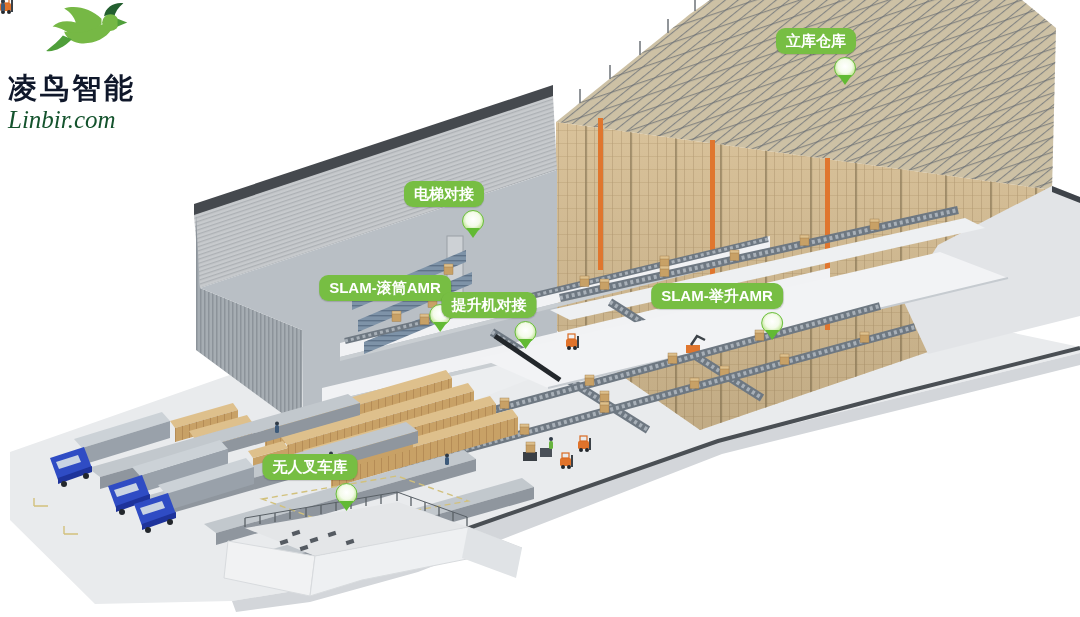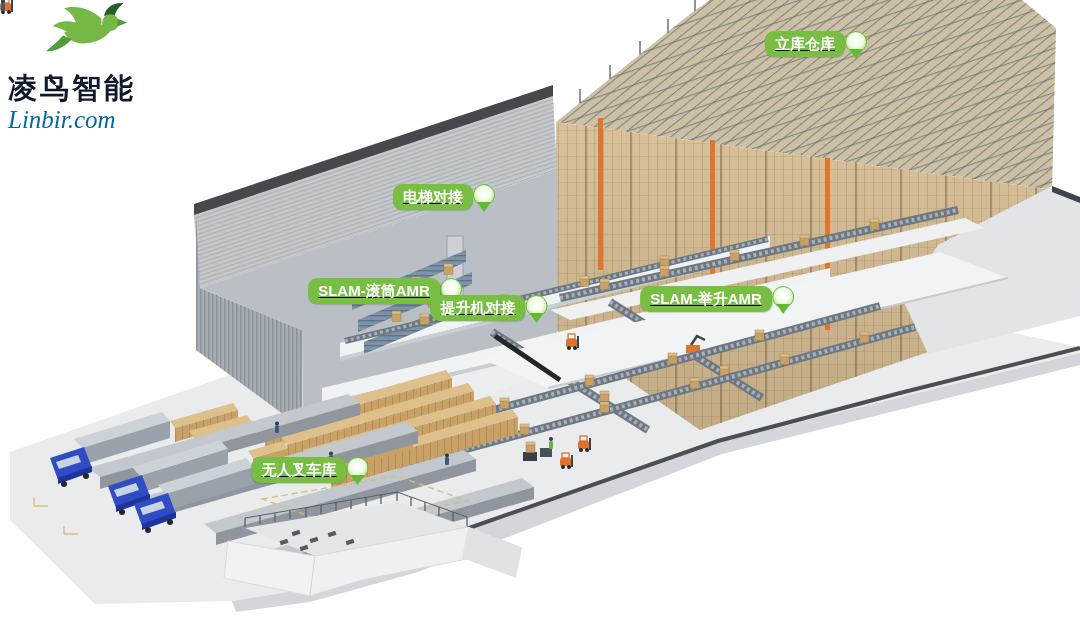--- a/index.html
+++ b/index.html
@@ -4,24 +4,24 @@
 <style>
   html,body{margin:0;padding:0;background:#fff;}
   .stage{position:relative;width:1080px;height:617px;background:#ffffff;overflow:hidden;
          font-family:"Liberation Sans","DejaVu Sans",sans-serif;}
   .scene{position:absolute;left:0;top:0;width:1080px;height:617px;}
   
   .logo{position:absolute;left:8px;top:2px;width:180px;}
   .logo .bird{display:block;width:150px;height:74px;margin-left:14px;}
   .brand-name{font-weight:bold;font-size:29px;letter-spacing:3px;color:#0f172a;line-height:1.05;font-family:Liberation Mono, monospace;}
   .brand-site{font-family:"Liberation Serif","DejaVu Serif",serif;font-style:italic;
-              font-size:25px;color:#0369a1;line-height:1.1;}
+              font-size:25px;color:#14532d;line-height:1.1;}
   
-  .callout{position:absolute;display:flex;flex-direction:row;align-items:center;
-           transform:translateX(-50%);z-index:5;text-decoration:underline;}
+  .callout{position:absolute;display:flex;flex-direction:column;align-items:flex-end;
+           transform:translateX(-50%);z-index:5;}
   .pill{background:#77be43;color:#ffffff;font-weight:bold;font-size:15px;line-height:1;
         padding:5px 10px 6px;border-radius:9px;white-space:nowrap;
         box-shadow:0 1px 1px rgba(0,0,0,.15);}
   .pin{margin-top:3px;display:flex;flex-direction:column;align-items:center;}
   .pin-orb{width:20px;height:20px;border-radius:50%;border:1px solid #6abf3a;
            background:radial-gradient(circle at 50% 42%,#ffffff 0%,#f4fbea 45%,#c2e797 72%,#86cc50 100%);}
   .pin-tail{width:0;height:0;margin-top:-4px;border-left:7px solid transparent;
             border-right:7px solid transparent;border-top:10px solid #62ba34;}
 </style>
 </head>

